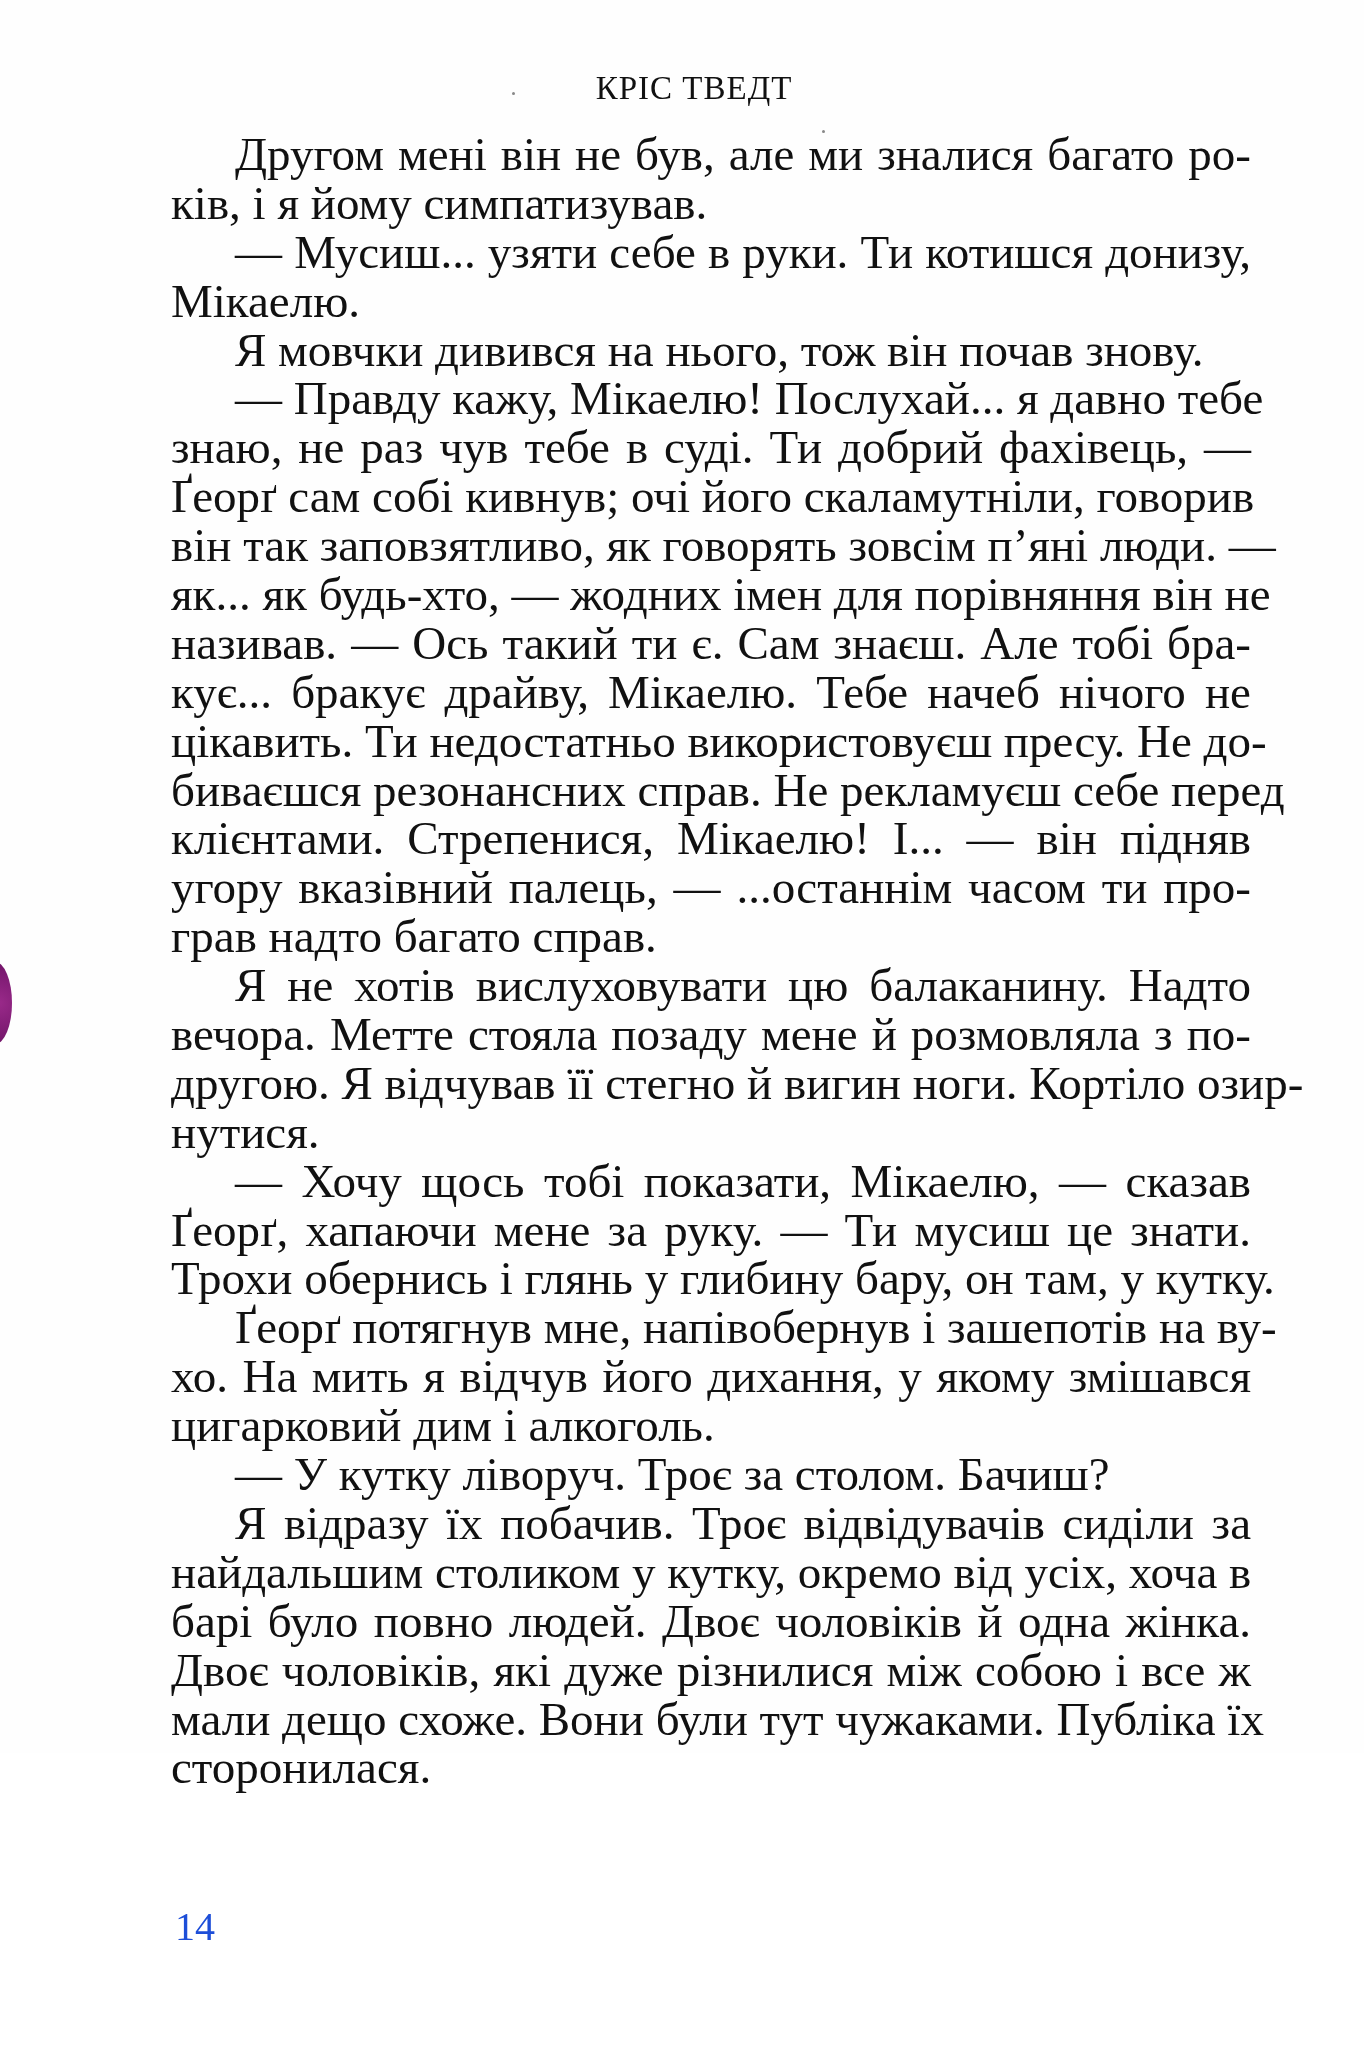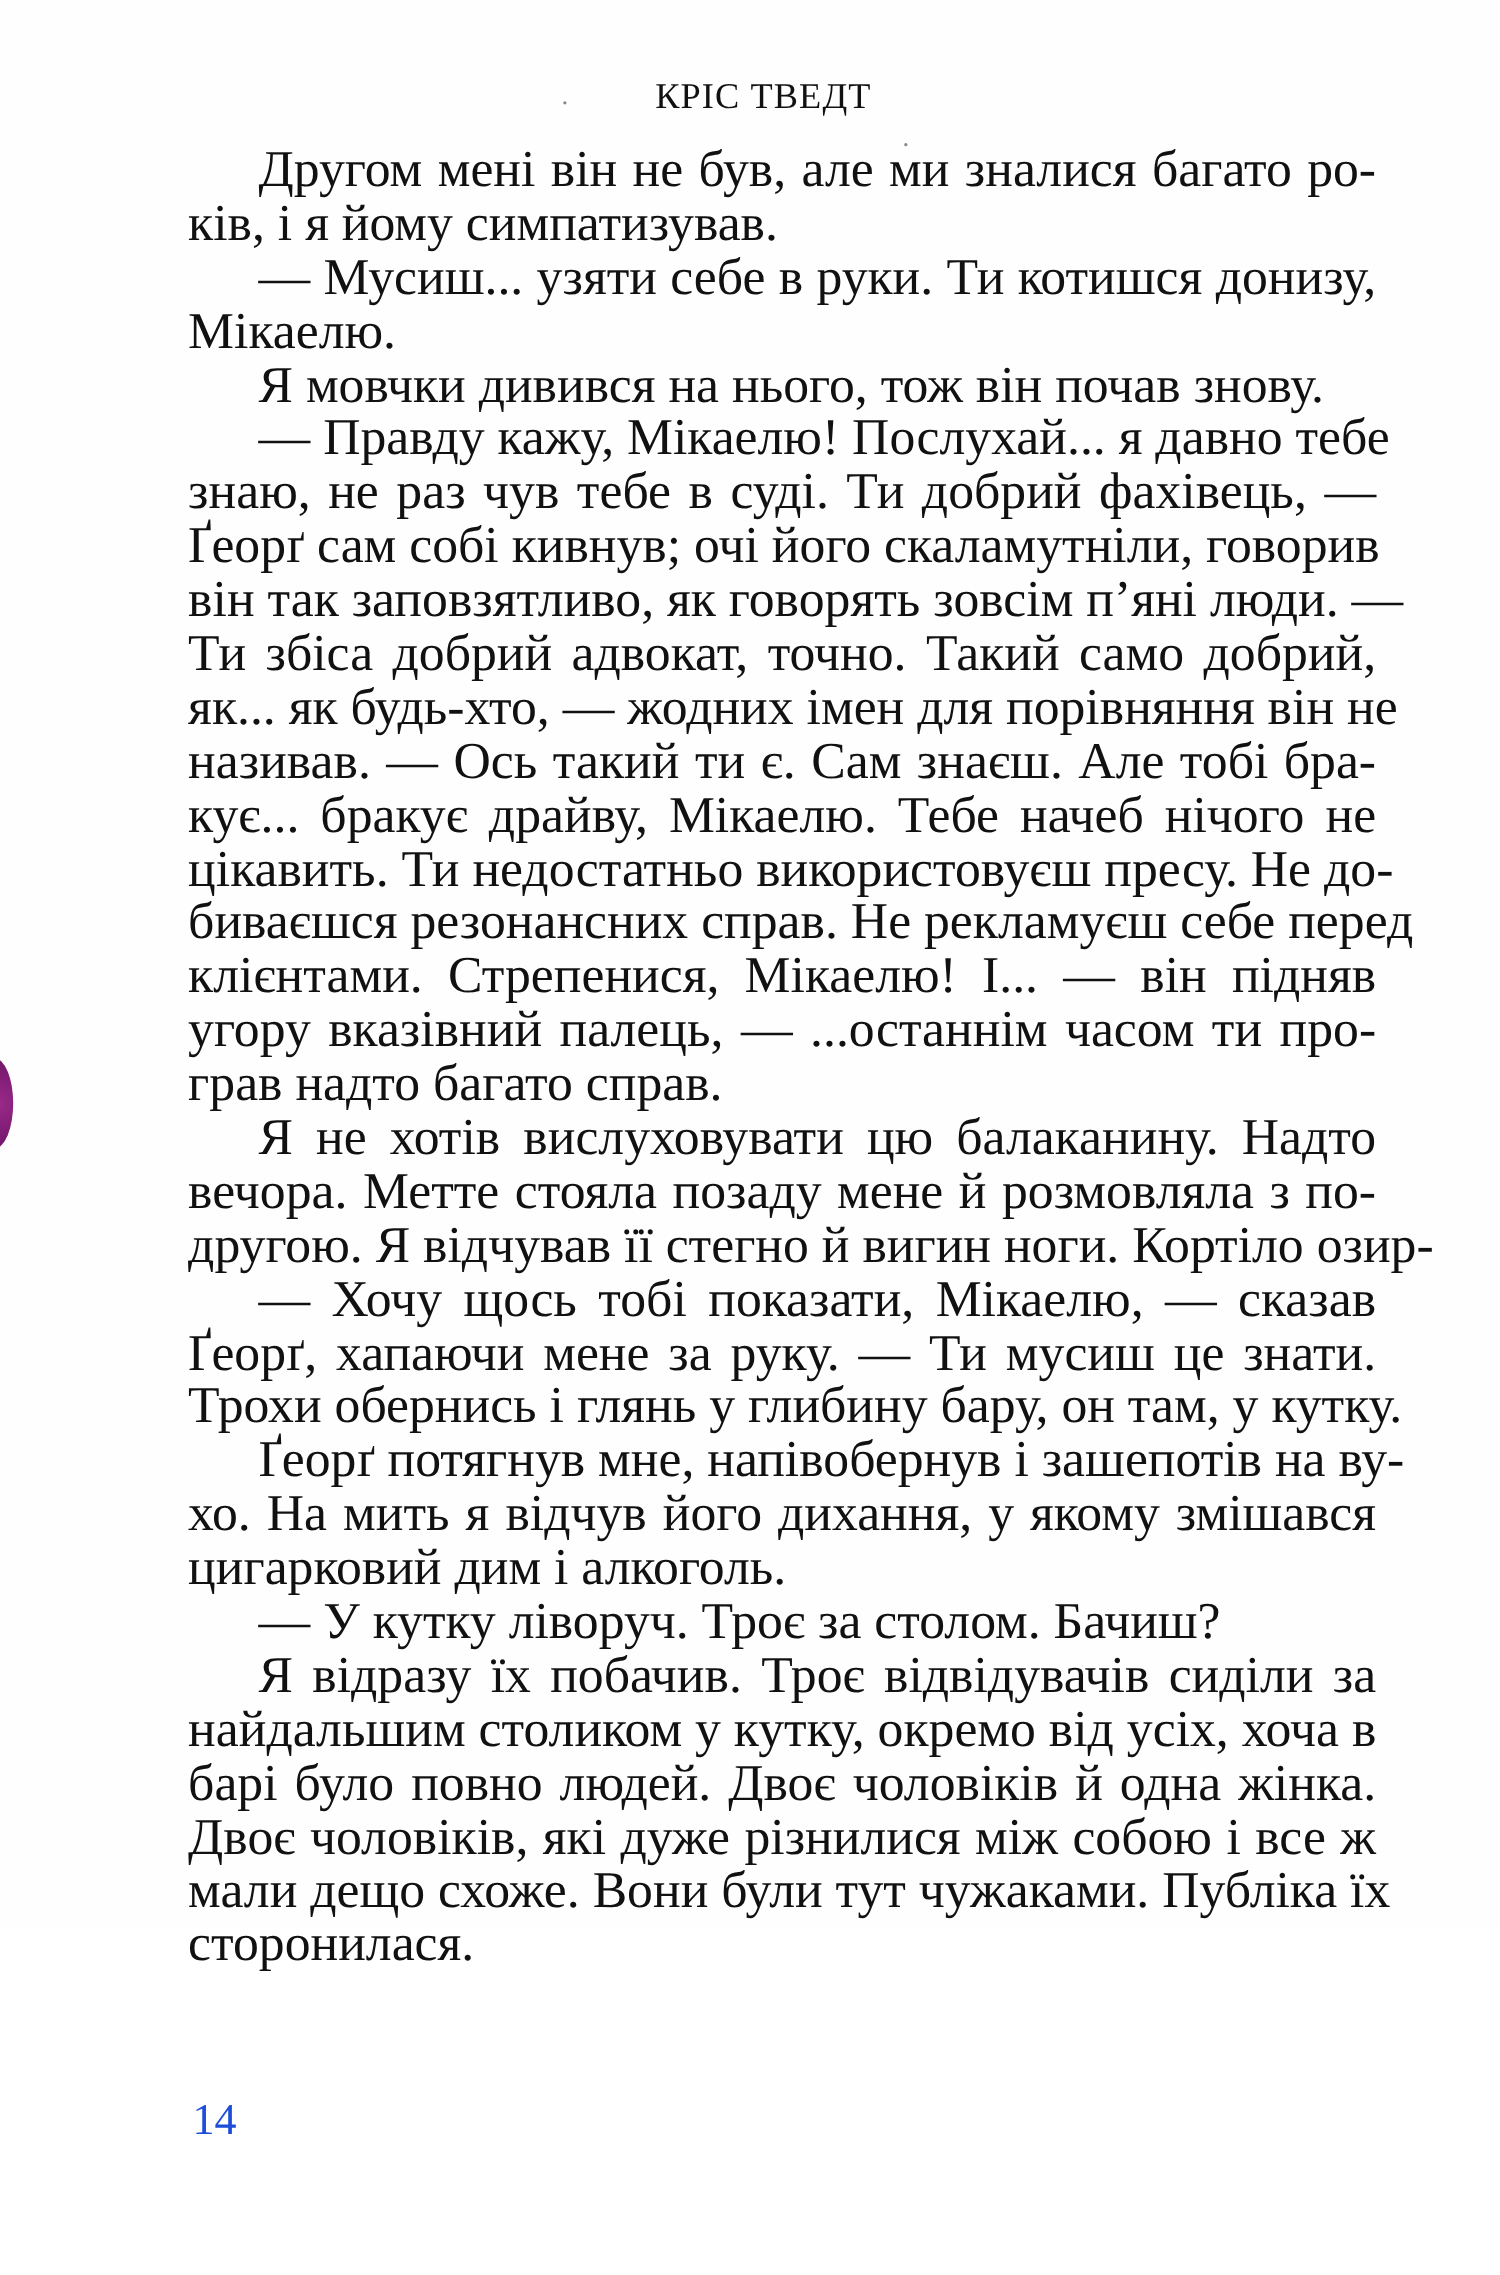--- a/index.html
+++ b/index.html
@@ -49,34 +49,34 @@
         <span class="line last">Мікаелю.</span>
       </div>
       <div class="para-block">
         <span class="line first last">Я мовчки дивився на нього, тож він почав знову.</span>
       </div>
       <div class="para-block">
         <span class="line first">— Правду кажу, Мікаелю! Послухай... я давно тебе</span>
         <span class="line">знаю, не раз чув тебе в суді. Ти добрий фахівець, —</span>
         <span class="line">Ґеорґ сам собі кивнув; очі його скаламутніли, говорив</span>
         <span class="line">він так заповзятливо, як говорять зовсім п’яні люди. —</span>
-        <span class="line">Ти збіса добрий адвокат, точно. Такий само добрий,</span>
         <span class="line">як... як будь-хто, — жодних імен для порівняння він не</span>
         <span class="line">називав. — Ось такий ти є. Сам знаєш. Але тобі бра-</span>
         <span class="line">кує... бракує драйву, Мікаелю. Тебе начеб нічого не</span>
         <span class="line">цікавить. Ти недостатньо використовуєш пресу. Не до-</span>
         <span class="line">биваєшся резонансних справ. Не рекламуєш себе перед</span>
         <span class="line">клієнтами. Стрепенися, Мікаелю! І... — він підняв</span>
         <span class="line">угору вказівний палець, — ...останнім часом ти про-</span>
         <span class="line last">грав надто багато справ.</span>
       </div>
       <div class="para-block">
         <span class="line first">Я не хотів вислуховувати цю балаканину. Надто</span>
         <span class="line">вечора. Метте стояла позаду мене й розмовляла з по-</span>
         <span class="line">другою. Я відчував її стегно й вигин ноги. Кортіло озир-</span>
+        <span class="line last">нутися.</span>
       </div>
       <div class="para-block">
         <span class="line first">— Хочу щось тобі показати, Мікаелю, — сказав</span>
         <span class="line">Ґеорґ, хапаючи мене за руку. — Ти мусиш це знати.</span>
         <span class="line last">Трохи обернись і глянь у глибину бару, он там, у кутку.</span>
       </div>
       <div class="para-block">
         <span class="line first">Ґеорґ потягнув мне, напівобернув і зашепотів на ву-</span>
         <span class="line">хо. На мить я відчув його дихання, у якому змішався</span>
         <span class="line last">цигарковий дим і алкоголь.</span>

